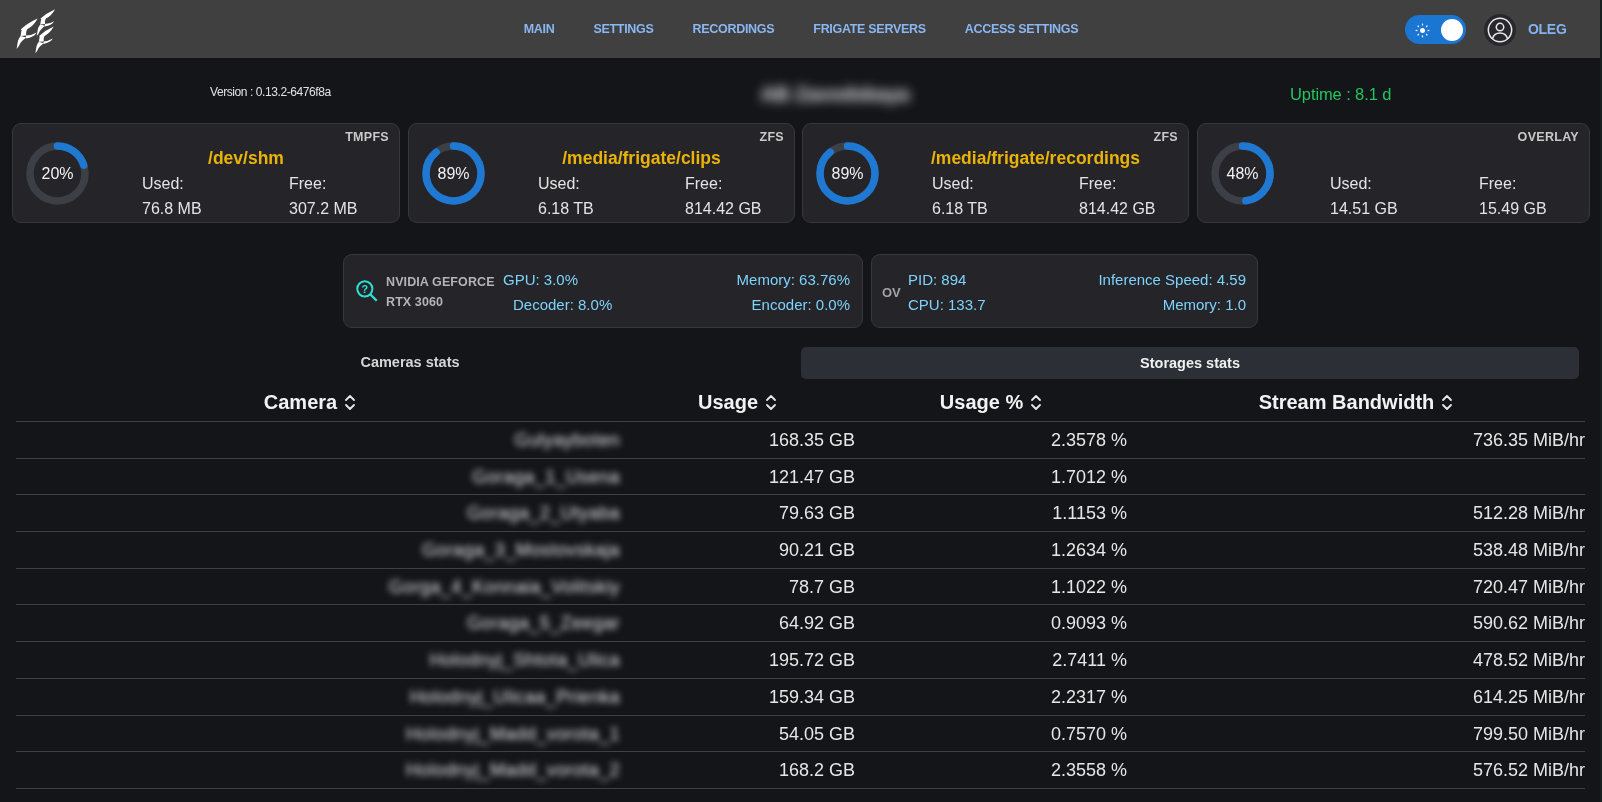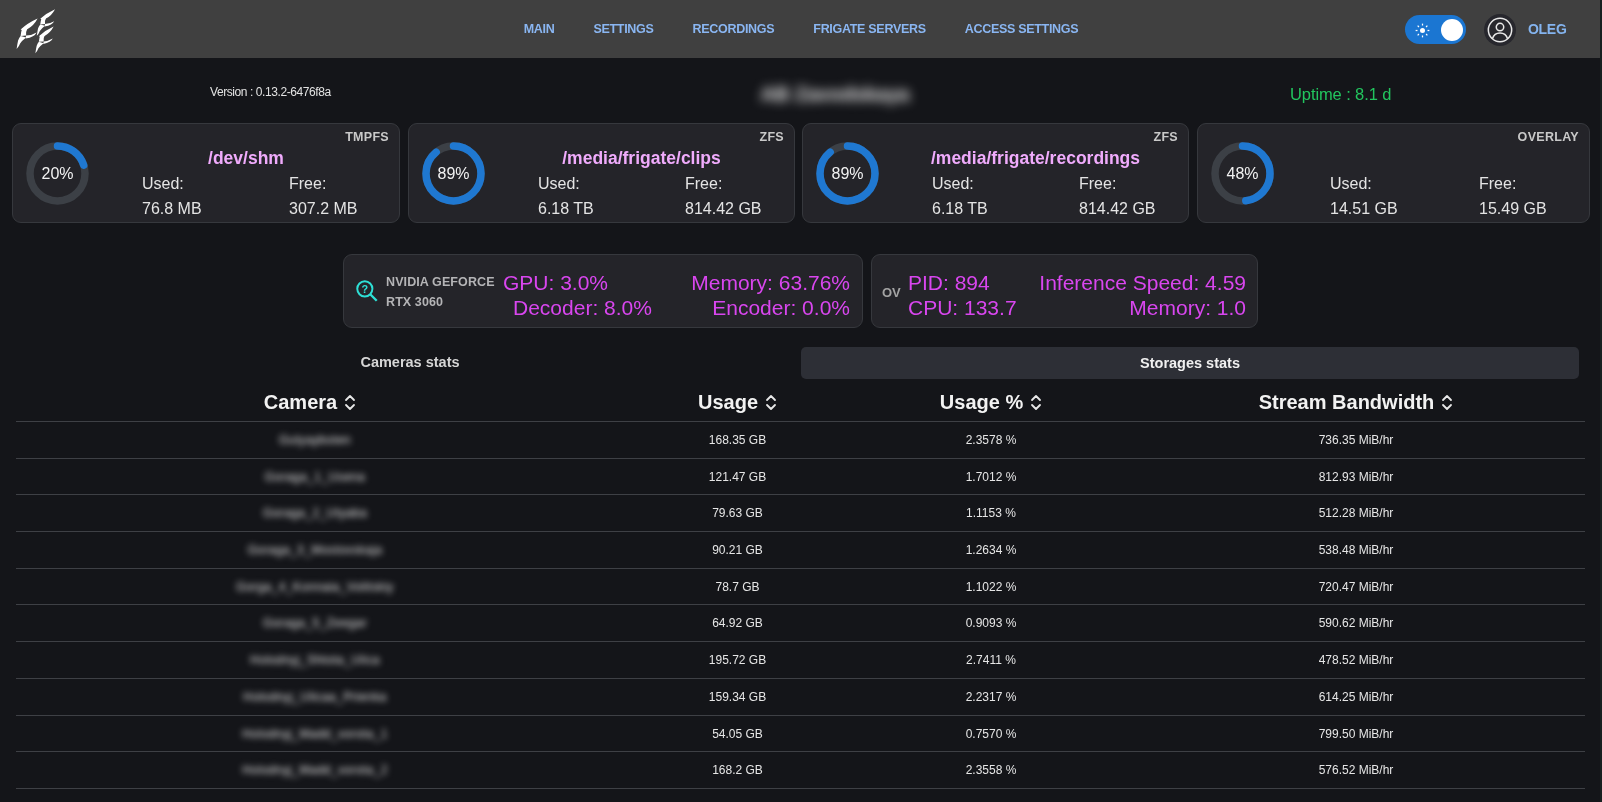--- a/index.html
+++ b/index.html
@@ -22,44 +22,44 @@
 .inforow { position:absolute; top:84.5px; width:1602px; height:24px; }
 #version { position:absolute; left:210px; top:0; font-size:12px; letter-spacing:-0.42px; color:#e2e2e2; }
 #servername { position:absolute; left:700px; width:270px; text-align:center; top:-2px; font-size:20px; font-weight:bold; color:#e8e8e8; filter:blur(5.5px); }
 #uptime { position:absolute; left:1290px; top:0; font-size:16.5px; letter-spacing:-0.1px; color:#22c55e; }
 
 
 .scard { position:absolute; top:123px; height:100px; background:#242429; border:1px solid #36383d; border-radius:9px; }
 .scard .donut { position:absolute; left:13px; top:18px; }
 .scard .donut .pct { position:absolute; left:0; top:0; width:63px; height:63px; text-align:center; line-height:63px; font-size:16px; color:#f2f2f2; }
 .scard .fstype { position:absolute; left:90px; right:10px; top:6px; text-align:right; font-size:12.5px; font-weight:bold; color:#c9c9c9; letter-spacing:0.3px; }
-.scard .fspath { position:absolute; left:90px; right:10px; top:24px; text-align:center; font-size:17.5px; font-weight:bold; color:#f0abfc; }
+.scard .fspath { position:absolute; left:90px; right:10px; top:24px; text-align:center; font-size:17.5px; font-weight:bold; color:#eab308; }
 .scard .lbl { position:absolute; top:51px; font-size:16px; color:#e4e4e4; }
 .scard .val { position:absolute; top:76px; font-size:16px; color:#e4e4e4; }
 
 
 .gcard { position:absolute; top:254px; height:74px; background:#242429; border:1px solid #36383d; border-radius:9px; }
 #gcardA { left:343px; width:520px; }
 #gcardB { left:871px; width:387px; }
 .gname { position:absolute; left:42px; top:17px; width:112px; font-size:12.5px; font-weight:bold; color:#b4b4b6; line-height:20px; letter-spacing:0.1px; }
-.gl { position:absolute; font-size:21px; color:#d946ef; }
+.gl { position:absolute; font-size:15px; color:#7dd3fc; }
 #ovlbl { position:absolute; left:10px; top:30px; font-size:13px; font-weight:bold; color:#a3a3a3; }
 
 
 #tab1 { position:absolute; top:354px; left:310px; width:200px; text-align:center; font-size:14.5px; font-weight:bold; color:#d6d6d6; }
 #tab2 { position:absolute; top:347px; left:801px; width:778px; height:32px; background:#2d2f36; border-radius:5px; text-align:center; line-height:32px; font-size:14.5px; font-weight:bold; color:#f0f0f0; }
 
 
 #tbl { position:absolute; top:388px; left:16px; width:1569px; }
 .hrow { position:relative; height:33px; }
 .hcell { position:absolute; top:0; height:33px; line-height:28px; font-size:20px; font-weight:bold; color:#f2f2f2; text-align:center; }
 .sorticon { display:inline-block; vertical-align:middle; margin-left:7px; margin-top:-3px; }
 .trow { position:relative; height:36.7px; border-top:1px solid #3e4045; }
 
-.trow .c { position:absolute; top:0; height:36.7px; line-height:36.7px; font-size:12px; color:#e6e6e6; text-align:center; }
+.trow .c { position:absolute; top:0; height:36.7px; line-height:36.7px; font-size:18px; color:#e6e6e6; text-align:right; }
 .cam { filter:blur(3.2px); color:#dcdcdc; letter-spacing:0.4px; text-indent:10px; }
 .col1 { left:-16px; width:620px; }
 .col2 { left:604px; width:235px; }
 .col3 { left:839px; width:272px; }
 .col4 { left:1111px; width:458px; }
 #tbl .last { position:relative; height:0; border-top:1px solid #3e4045; }
 #rightedge { position:absolute; right:0; top:0; width:2px; height:802px; background:#182120; }
 </style>
 </head>
 <body>
@@ -230,21 +230,20 @@
     <div class="trow">
         <div class="c col1 cam">Gulyayboten</div>
         <div class="c col2">168.35 GB</div>
         <div class="c col3">2.3578 %</div>
         <div class="c col4">736.35 MiB/hr</div>
       </div>
     <div class="trow">
         <div class="c col1 cam">Goraga_1_Usena</div>
         <div class="c col2">121.47 GB</div>
         <div class="c col3">1.7012 %</div>
-        <div class="c col4">812.93 MiB/hr</div>
       </div>
     <div class="trow">
         <div class="c col1 cam">Goraga_2_Utyaba</div>
         <div class="c col2">79.63 GB</div>
         <div class="c col3">1.1153 %</div>
         <div class="c col4">512.28 MiB/hr</div>
       </div>
     <div class="trow">
         <div class="c col1 cam">Goraga_3_Mostovskaja</div>
         <div class="c col2">90.21 GB</div>

